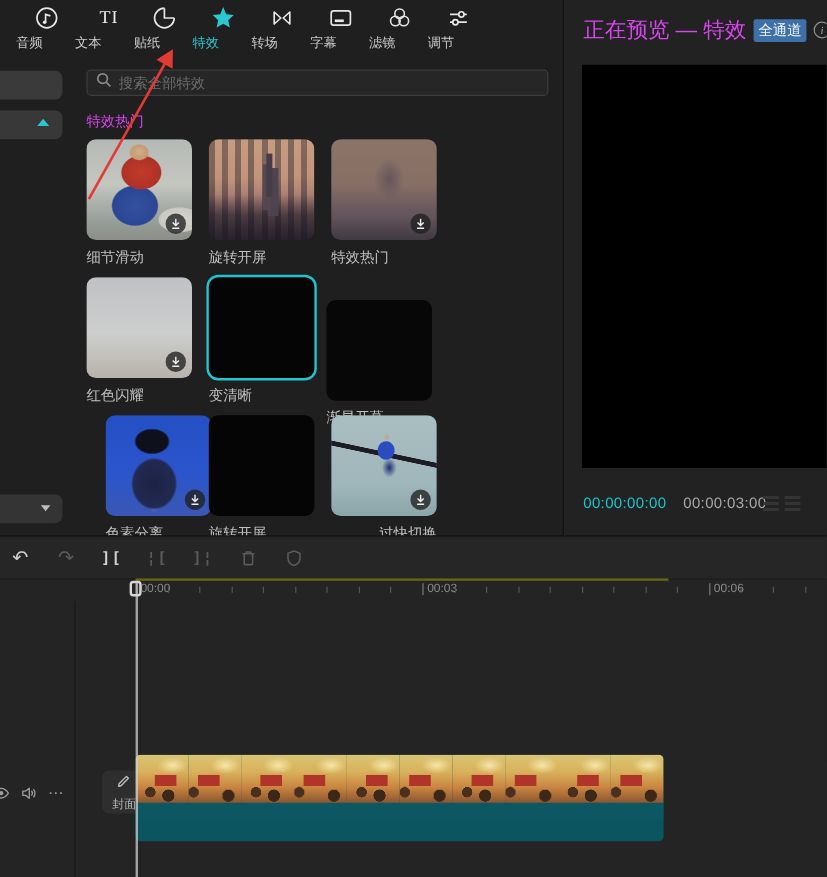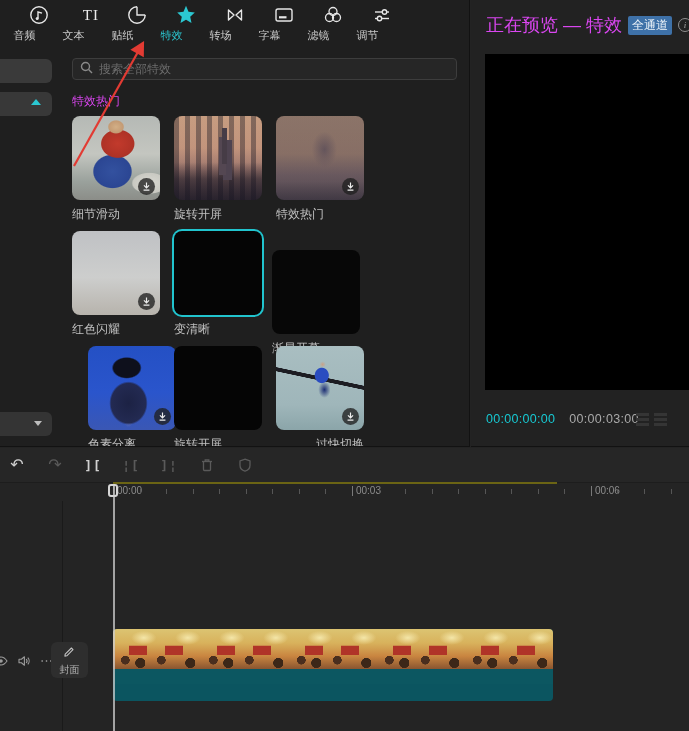--- a/index.html
+++ b/index.html
@@ -101,21 +101,21 @@
 
   .playhead-marker { position:absolute; left:108px; top:36px; width:10px; height:13px; border:2px solid #d6d6d6; border-radius:3px; background:rgba(40,40,40,.3); z-index:6; }
   .playhead-line { position:absolute; left:113px; top:38px; width:2px; height:245px; background:rgba(205,205,205,.75); z-index:6; }
 
   .col-divider { position:absolute; left:62px; top:53px; width:1px; height:230px; background:#1a1a1a; }
 
   .track-icons { position:absolute; left:-6px; top:205px; display:flex; align-items:center; gap:9px; color:#9c9c9c; }
   .track-icons .tkicon { width:14px; height:14px; display:flex; align-items:center; justify-content:center; }
   .dots { font-size:13px; color:#9c9c9c; letter-spacing:1px; }
 
-  .cover-btn { position:absolute; left:51px; top:194px; width:37px; height:36px; background:#2e2e2e; border-radius:6px; display:flex; flex-direction:column; align-items:center; justify-content:center; gap:1px; cursor:pointer; }
+  .cover-btn { position:absolute; left:85px; top:194px; width:37px; height:36px; background:#2e2e2e; border-radius:6px; display:flex; flex-direction:column; align-items:center; justify-content:center; gap:1px; cursor:pointer; }
   .cover-btn .clabel { font-size:10px; color:#b5b5b5; }
 
   .clip { position:absolute; left:113px; top:181px; width:440px; height:72px; border-radius:4px; background:#0b5560; overflow:hidden; z-index:4; }
   .clip-head { height:17px; display:flex; align-items:center; gap:5px; padding-left:4px; }
   .clip-badge { background:#136069; border-radius:2px; padding:1px 4px; font-size:10px; color:#ebf6f6; white-space:nowrap; }
   .filmstrip { height:40px; display:flex; }
   .frame { width:44px; height:40px; flex:0 0 44px;
     background:
       radial-gradient(circle 6px at 28% 78%, #4a2e1e 0%, #4a2e1e 70%, transparent 75%),
       radial-gradient(circle 7px at 62% 85%, #3c2718 0%, #3c2718 70%, transparent 75%),

